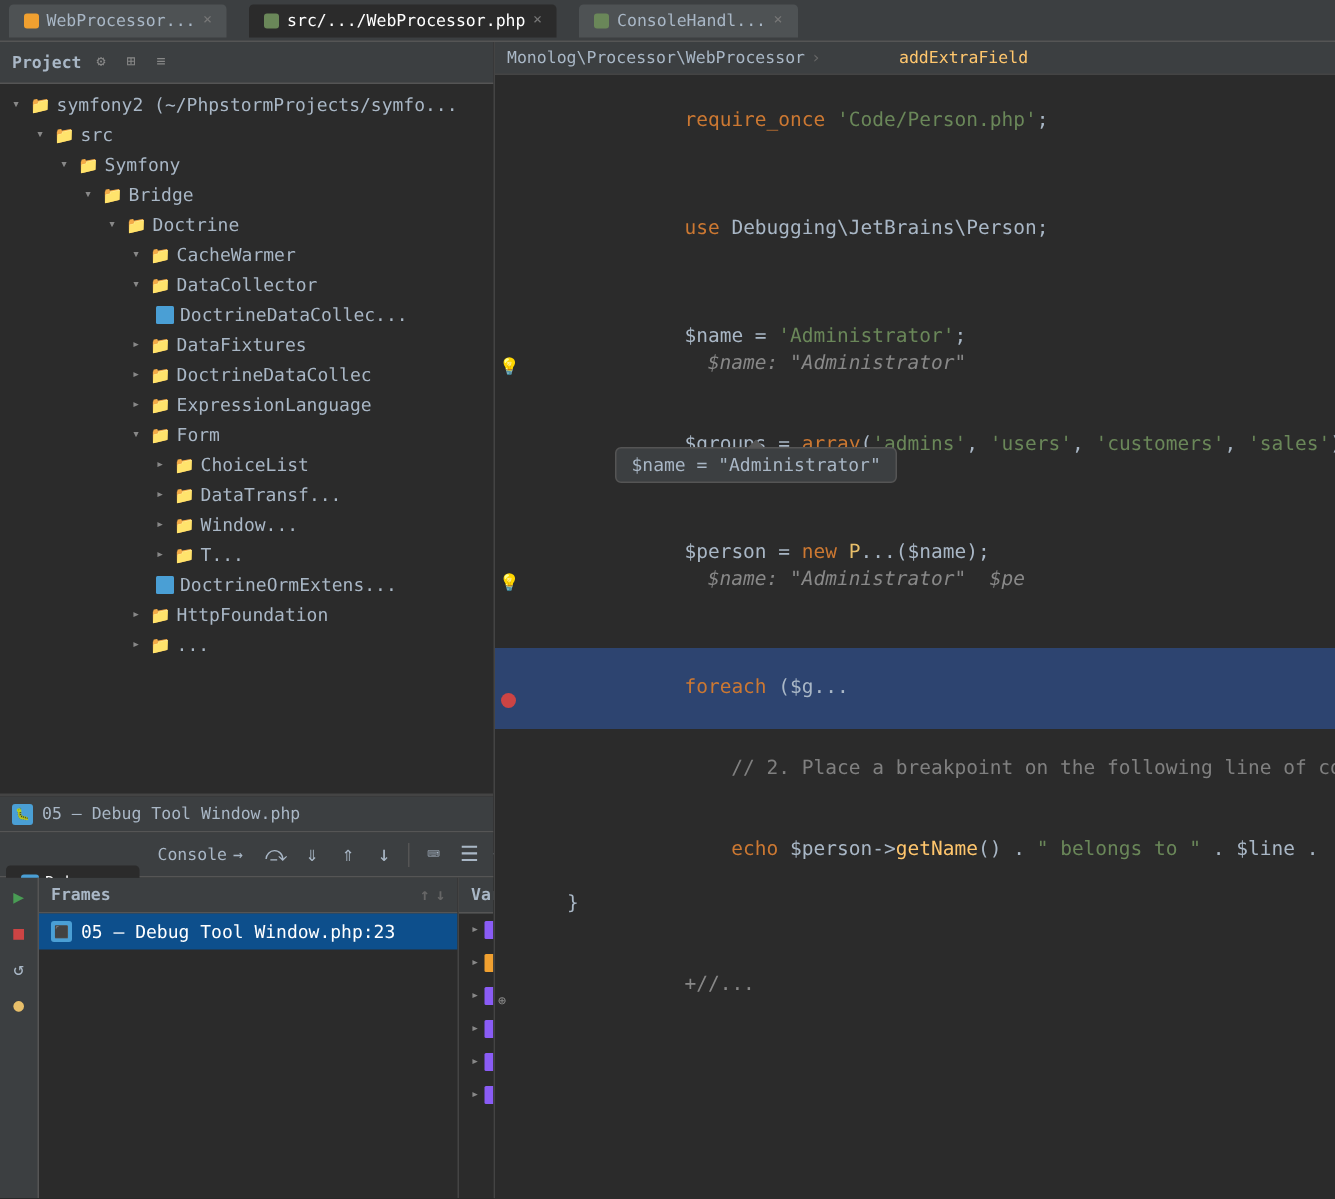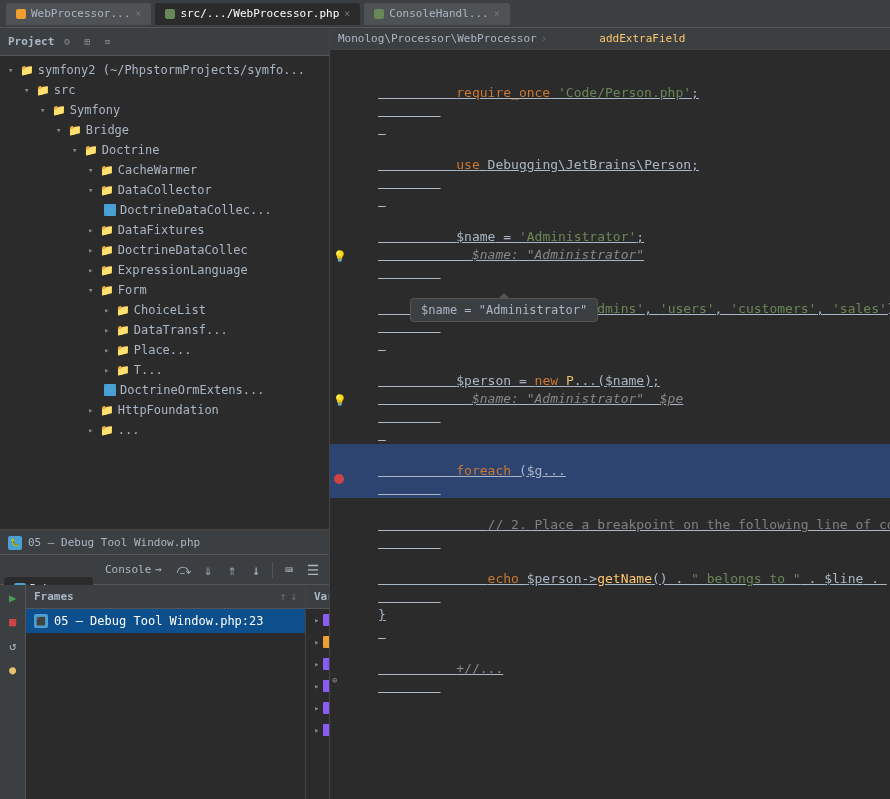--- a/index.html
+++ b/index.html
@@ -13,21 +13,21 @@
       color: #a9b7c6;
     }
 
     
     .top-bar {
       height: 28px;
       background: #3c3f41;
       display: flex;
       align-items: center;
       padding: 0 6px;
-      gap: 4px;
+      gap: 15px;
       border-bottom: 1px solid #555;
     }
     .tab {
       display: flex;
       align-items: center;
       height: 22px;
       padding: 0 10px;
       background: #4e5254;
       border-radius: 3px 3px 0 0;
       font-size: 11px;
@@ -365,24 +365,23 @@
     .breadcrumb-item {
       color: #a9b7c6;
       cursor: pointer;
     }
     .breadcrumb-item.method { color: #ffc66d; margin-left: 48px; }
 
     
     .code-area {
       flex: 1;
       overflow: auto;
-      padding: 16px 0;
+      padding: 4px 0;
       position: relative;
       background: #2b2b2b;
-      text-decoration: underline;
     }
     .code-line {
       display: flex;
       align-items: center;
       min-height: 18px;
       font-size: 13px;
       line-height: 18px;
       position: relative;
     }
     .code-line.highlighted { background: #2d4470; }
@@ -635,21 +634,21 @@
 
       <div class="tree-item">
         <span class="tree-indent"></span>
           <span class="tree-indent"></span>
           <span class="tree-indent"></span>
           <span class="tree-indent"></span>
           <span class="tree-indent"></span>
           <span class="tree-indent"></span>
         <span class="tree-arrow">▸</span>
         <span class="folder-icon">📁</span>
-        <span>Place...</span>
+        <span>Window...</span>
       </div>
 
       <div class="tree-item">
         <span class="tree-indent"></span>
           <span class="tree-indent"></span>
           <span class="tree-indent"></span>
           <span class="tree-indent"></span>
           <span class="tree-indent"></span>
           <span class="tree-indent"></span>
         <span class="tree-arrow">▸</span>

